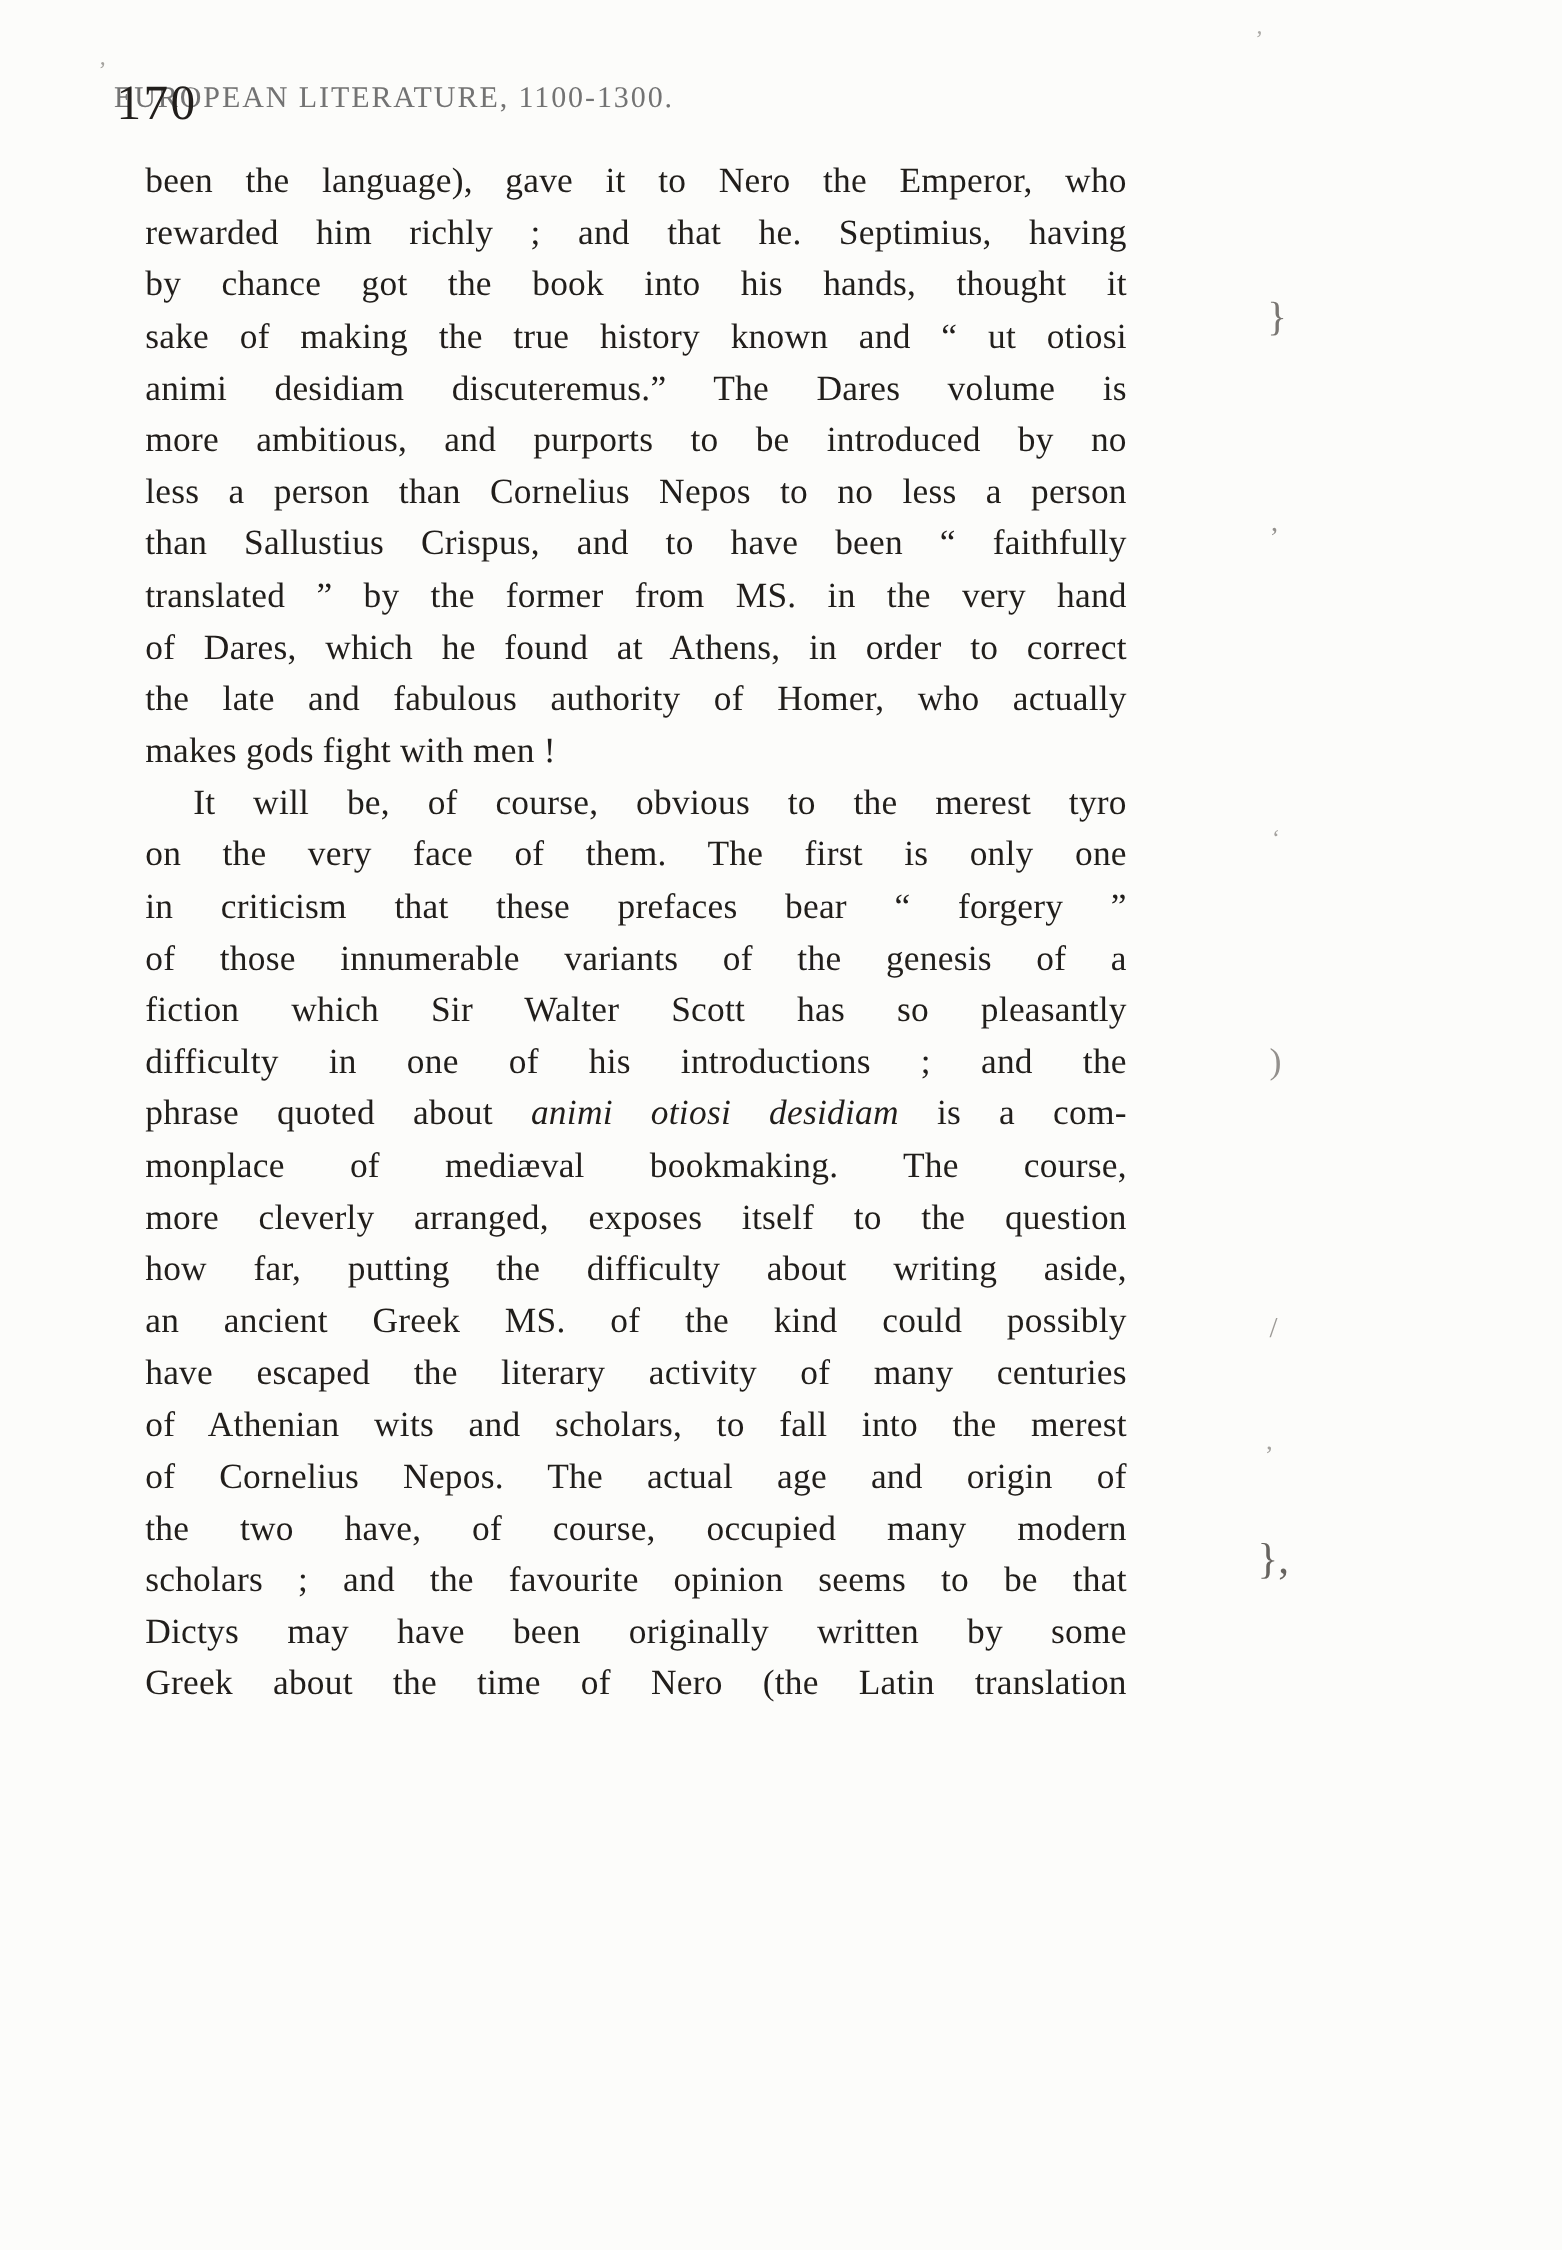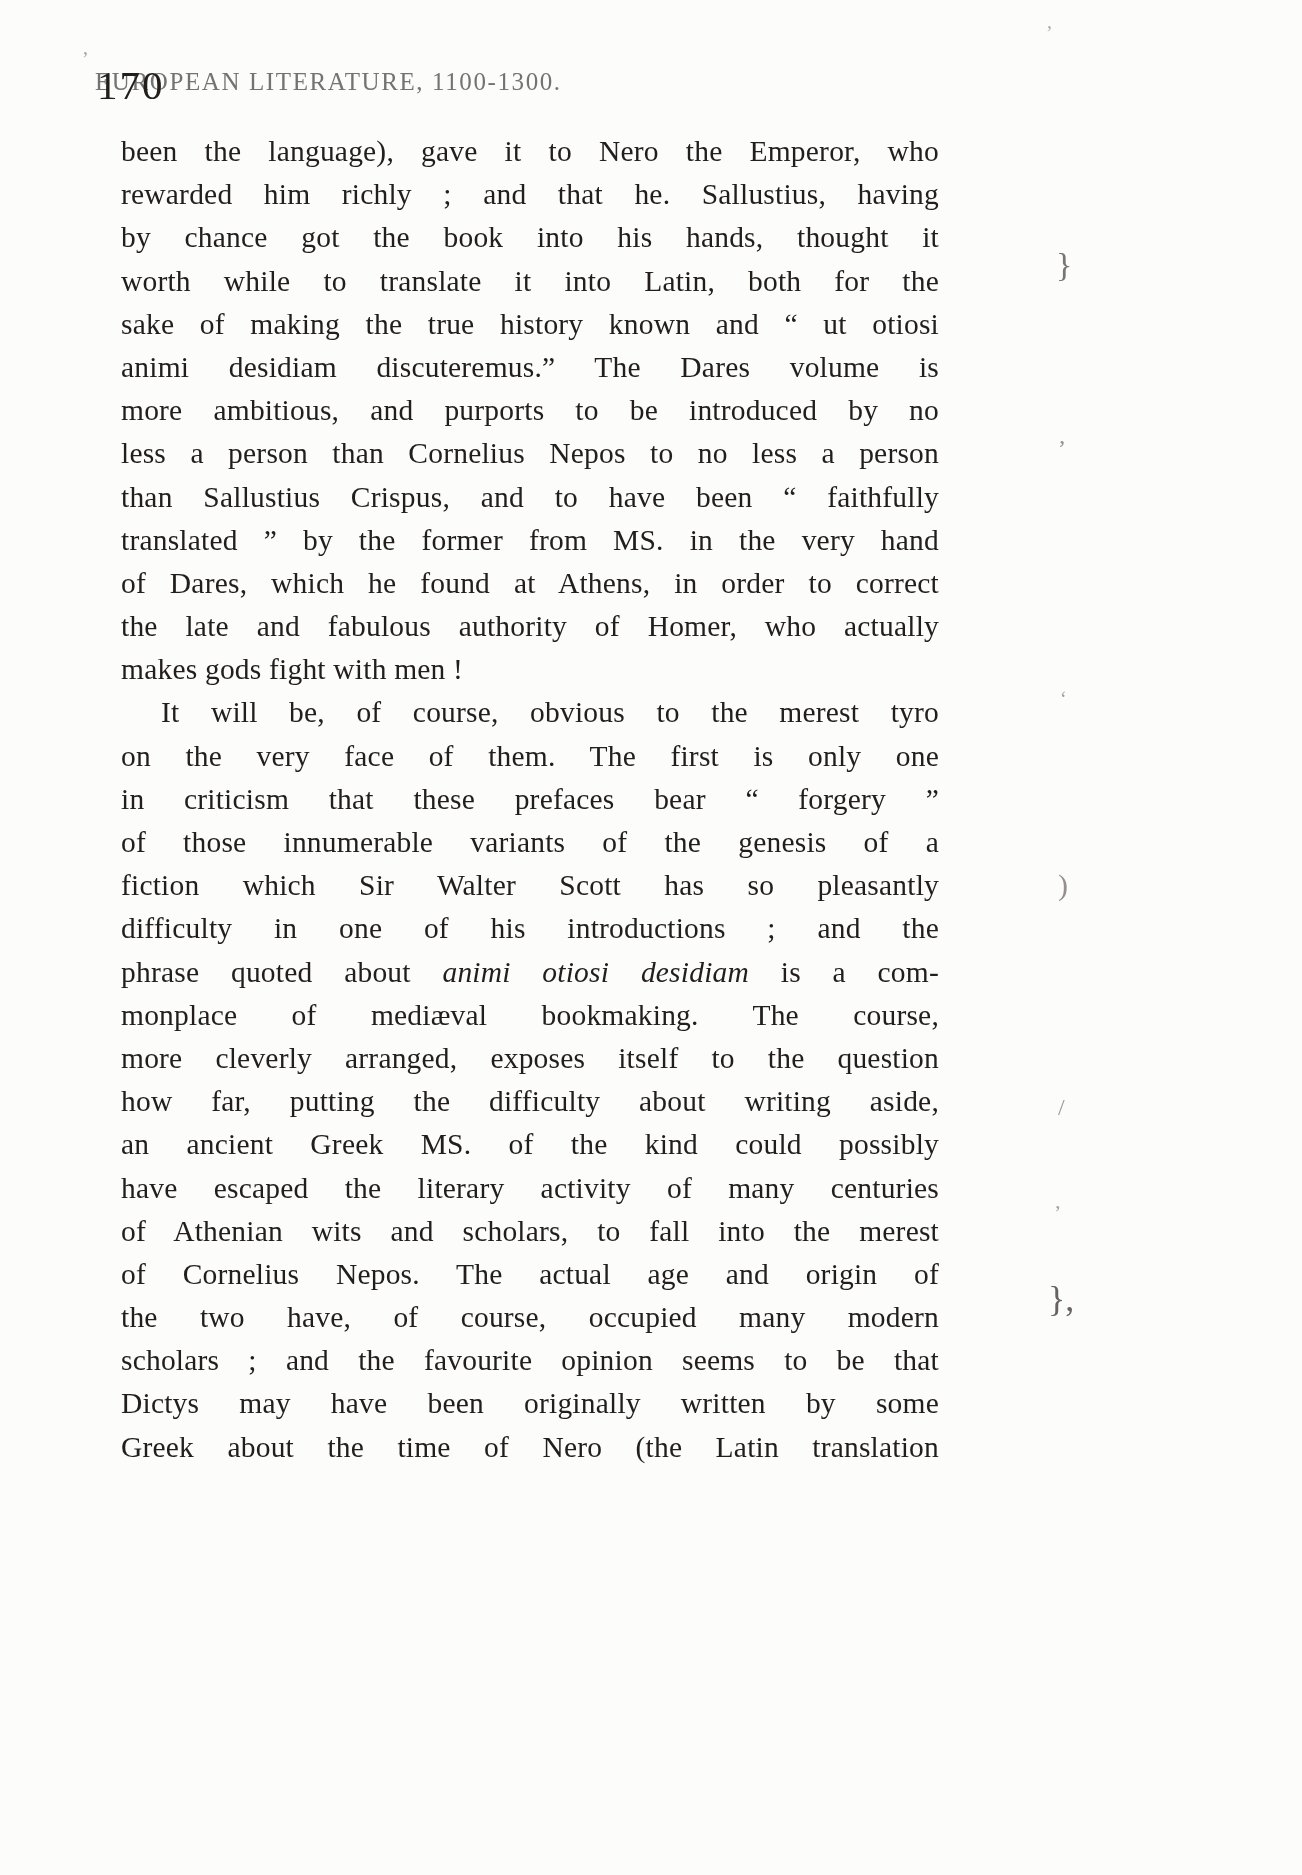--- a/index.html
+++ b/index.html
@@ -66,23 +66,22 @@
 </head>
 <body>
 
 <div class="page">
   <div class="header">
     <span class="page-number">170</span>
     <span class="running-title">EUROPEAN LITERATURE, 1100-1300.</span>
   </div>
   <div class="text-block">
       <div class="line"><span>been the language), gave it to Nero the Emperor, who</span></div>
-      <div class="line"><span>rewarded him richly ; and that he. Sallustius, having</span></div>
+      <div class="line"><span>rewarded him richly ; and that he. Septimius, having</span></div>
       <div class="line"><span>by chance got the book into his hands, thought it</span></div>
-      <div class="line"><span>worth while to translate it into Latin, both for the</span></div>
       <div class="line"><span>sake of making the true history known and “ ut otiosi</span></div>
       <div class="line"><span>animi desidiam discuteremus.”  The Dares volume is</span></div>
       <div class="line"><span>more ambitious, and purports to be introduced by no</span></div>
       <div class="line"><span>less a person than Cornelius Nepos to no less a person</span></div>
       <div class="line"><span>than Sallustius Crispus, and to have been “ faithfully</span></div>
       <div class="line"><span>translated ” by the former from MS. in the very hand</span></div>
       <div class="line"><span>of Dares, which he found at Athens, in order to correct</span></div>
       <div class="line"><span>the late and fabulous authority of Homer, who actually</span></div>
       <div class="line para-end"><span>makes gods fight with men !</span></div>
       <div class="line indent"><span>It will be, of course, obvious to the merest tyro</span></div>

